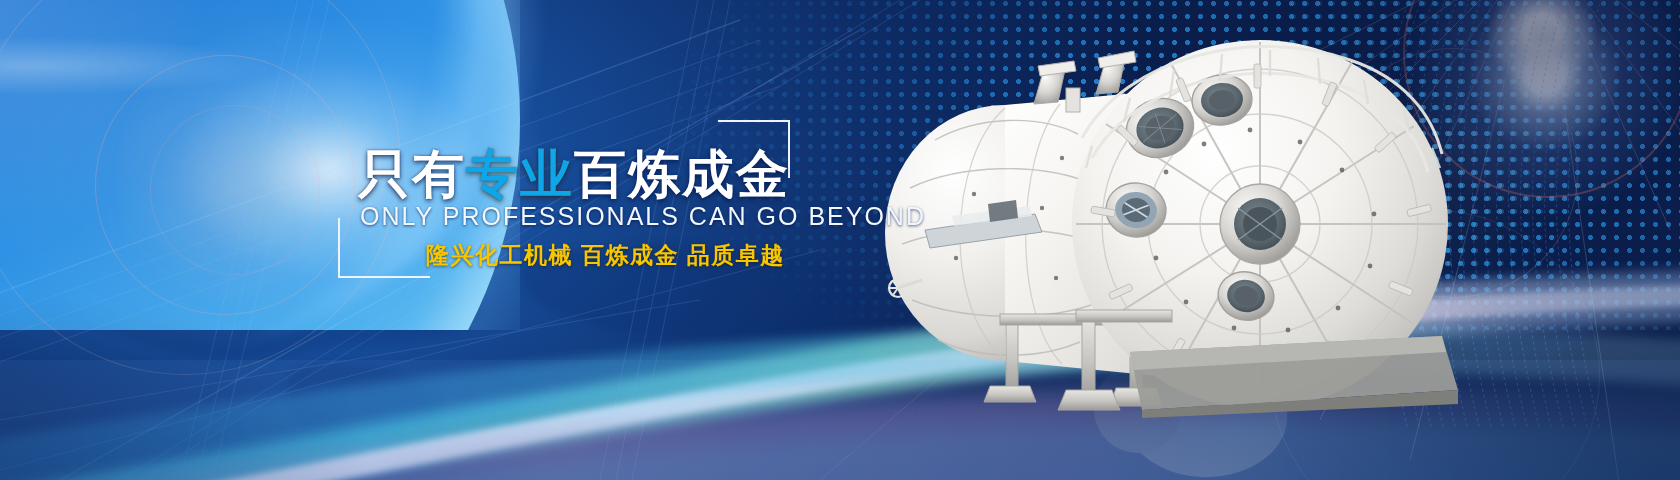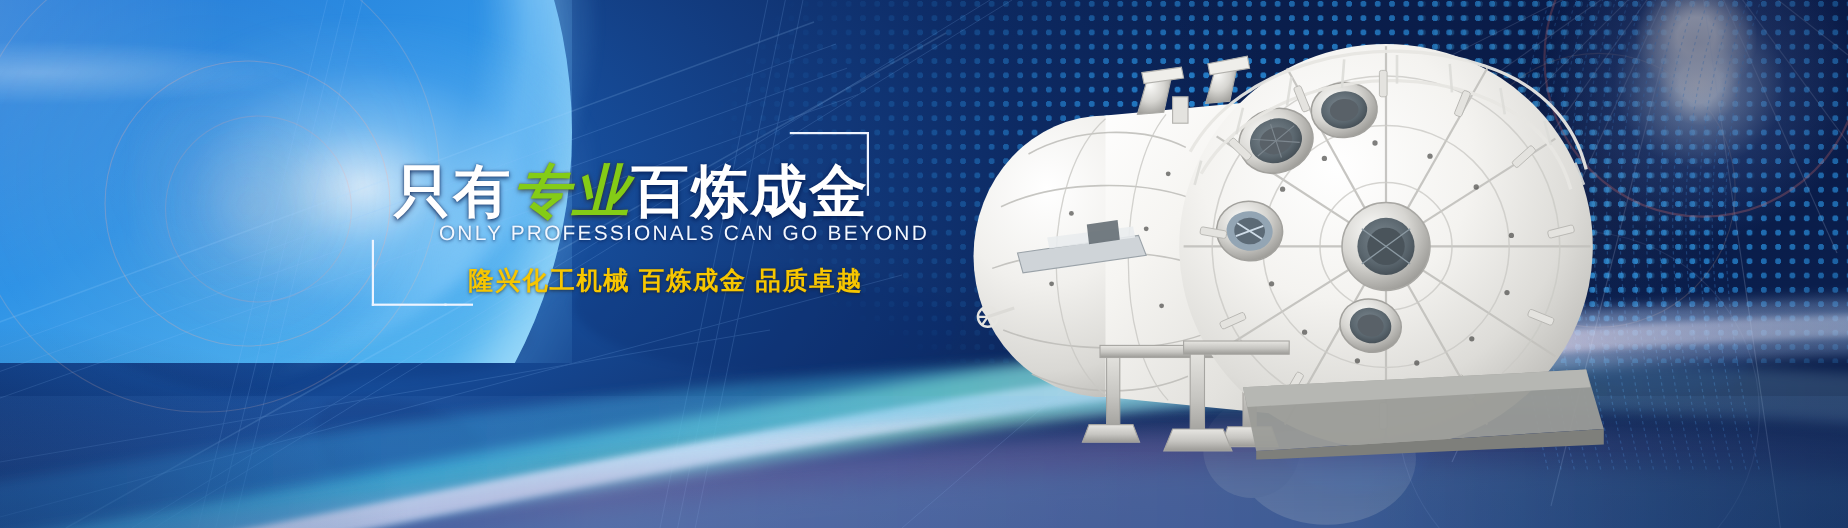--- a/index.html
+++ b/index.html
@@ -173,34 +173,32 @@
   .headline{
     position:absolute;left:28px;top:22px;
     font-size:52px;
     font-weight:bold;
     letter-spacing:2px;
     color:#ffffff;
     white-space:nowrap;
     text-shadow:0 2px 5px rgba(0,20,70,.75), 0 0 2px rgba(0,30,90,.6);
   }
   .headline .hl-gold{
-    color:#84cc16;
+    color:#0ea5e9;
     text-shadow:0 2px 5px rgba(40,20,0,.55), 0 0 2px rgba(90,60,0,.5);
-    font-style:italic;
   }
 
   .subline-en{
     position:absolute;left:30px;top:84px;
-    font-size:19px;
+    font-size:25px;
     font-weight:normal;
     letter-spacing:2.0px;
     color:#f2f7ff;
     white-space:nowrap;
     text-shadow:0 1px 3px rgba(0,20,70,.7);
-    margin-left:39px;
   }
 
   .tagline{
     position:absolute;left:96px;top:122px;
     font-size:23px;
     font-weight:bold;
     letter-spacing:1.5px;
     color:#f7c600;
     white-space:nowrap;
     text-shadow:0 1px 3px rgba(30,20,0,.6);

